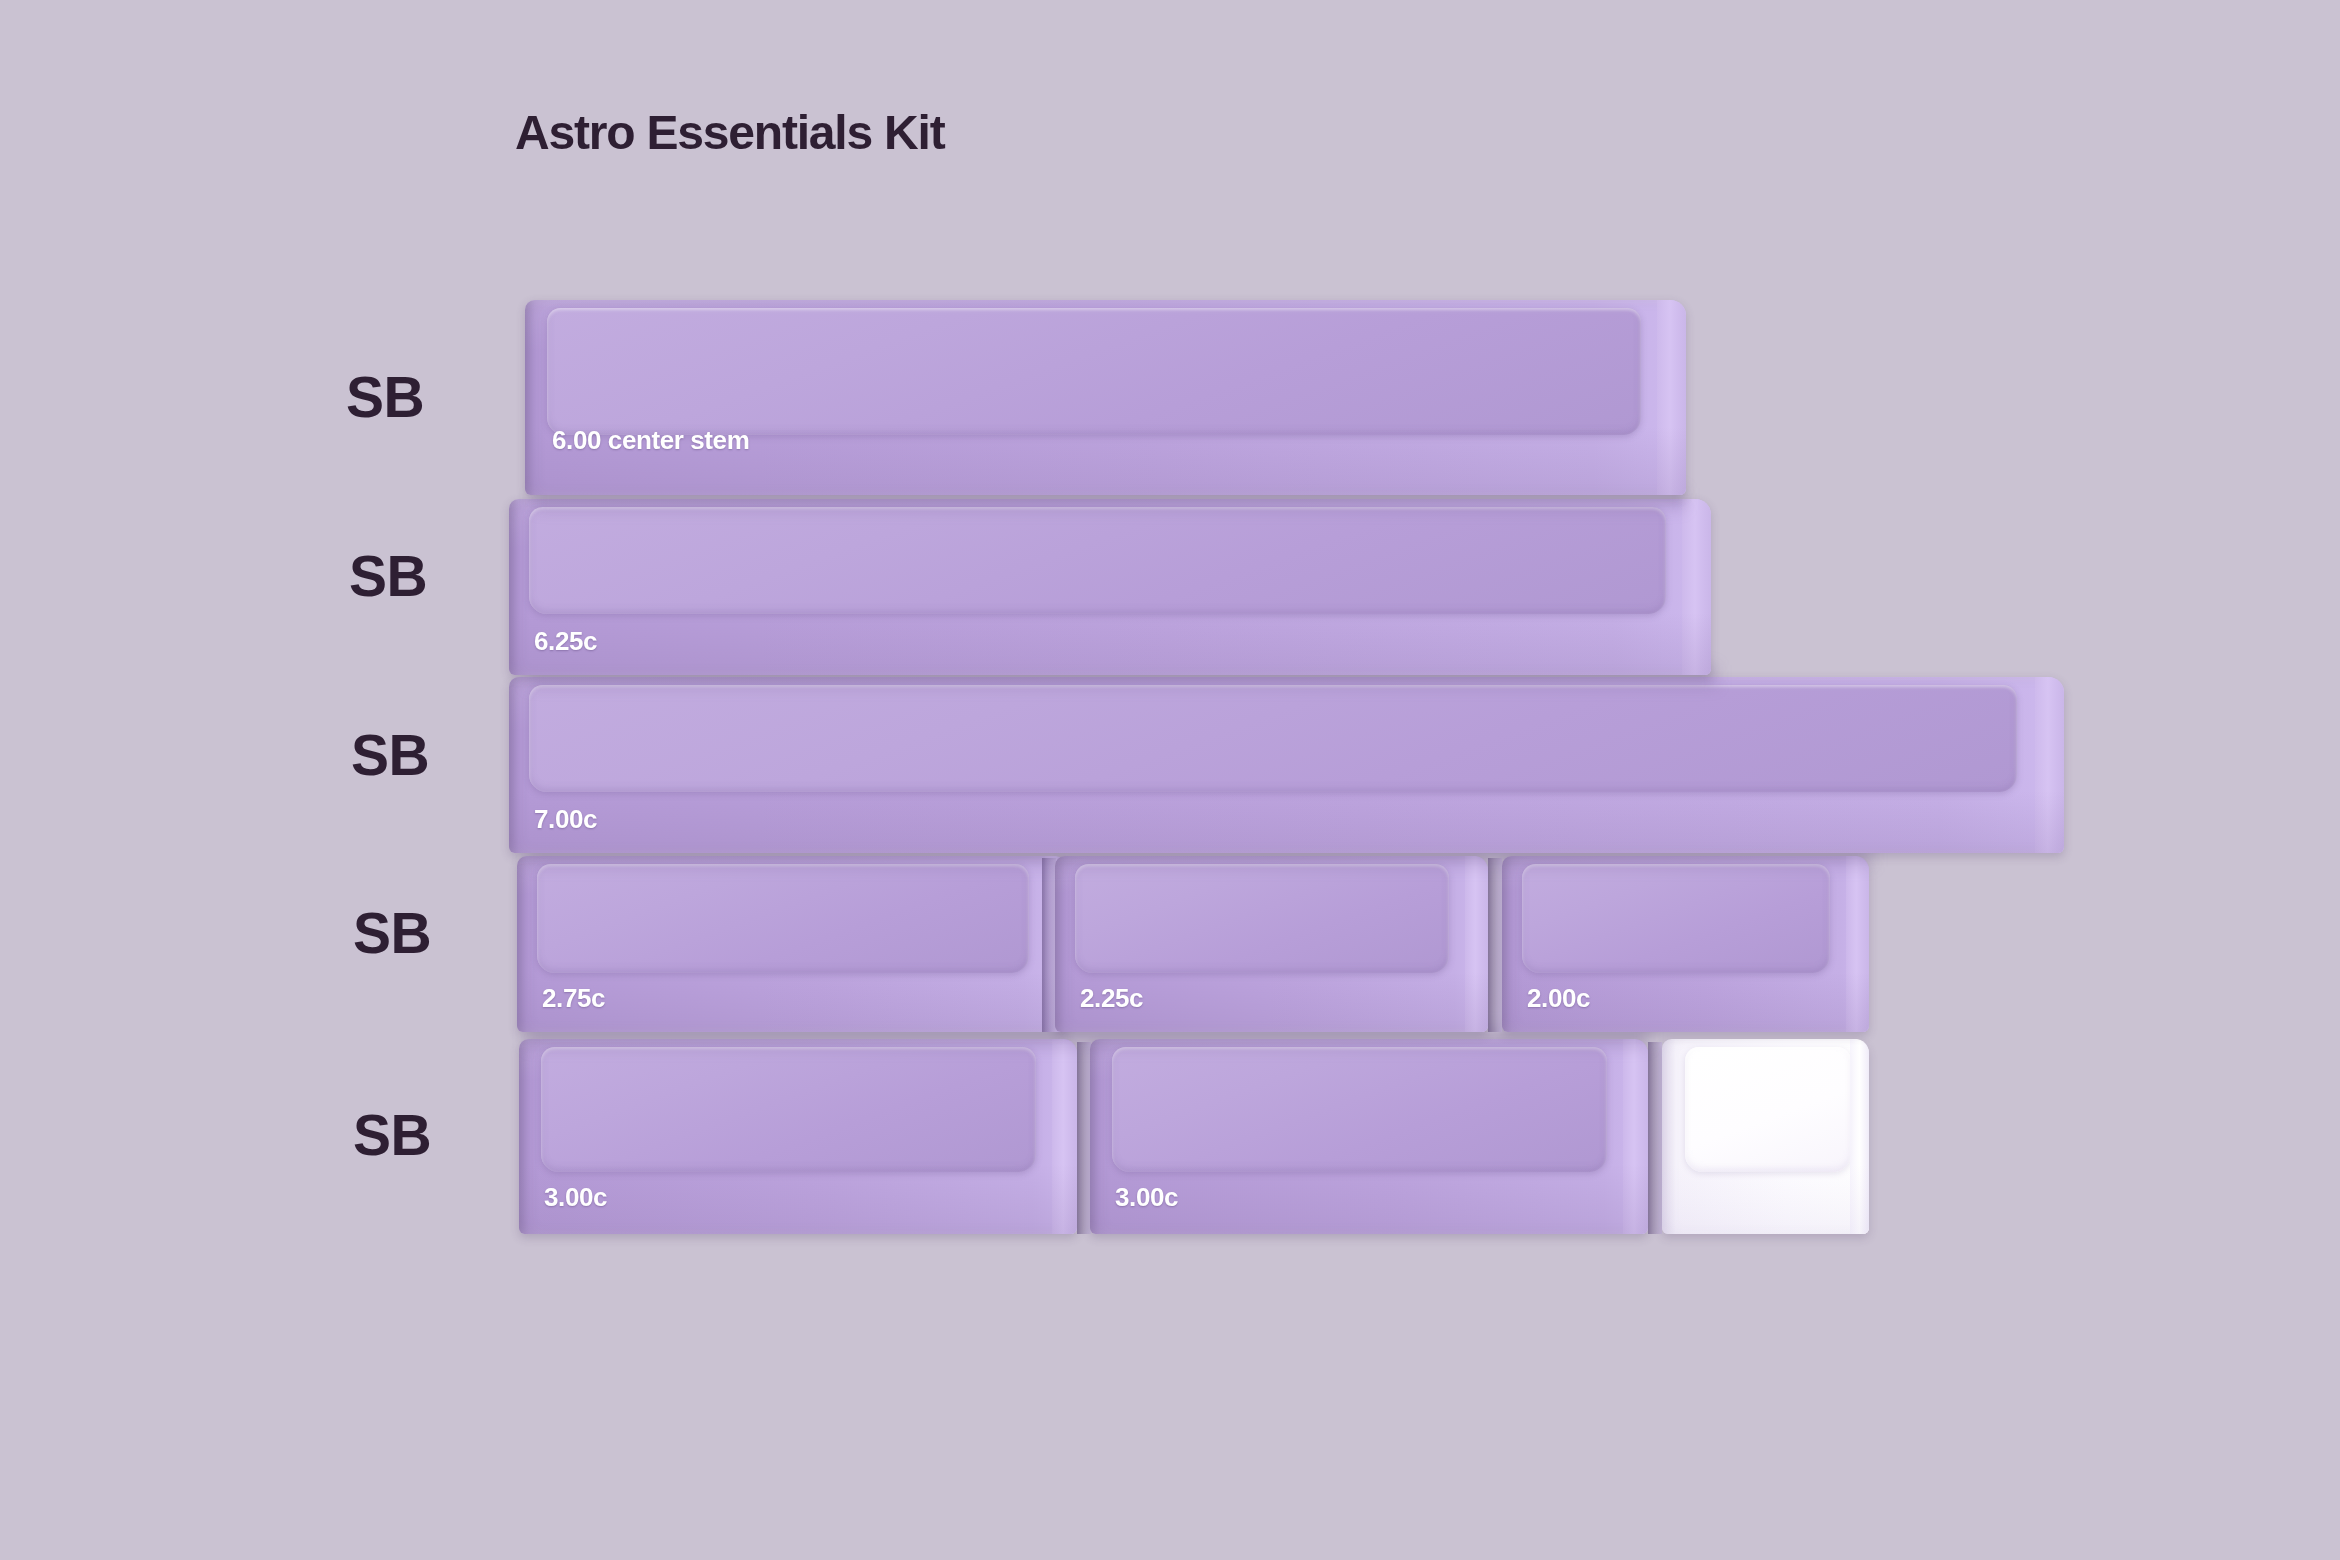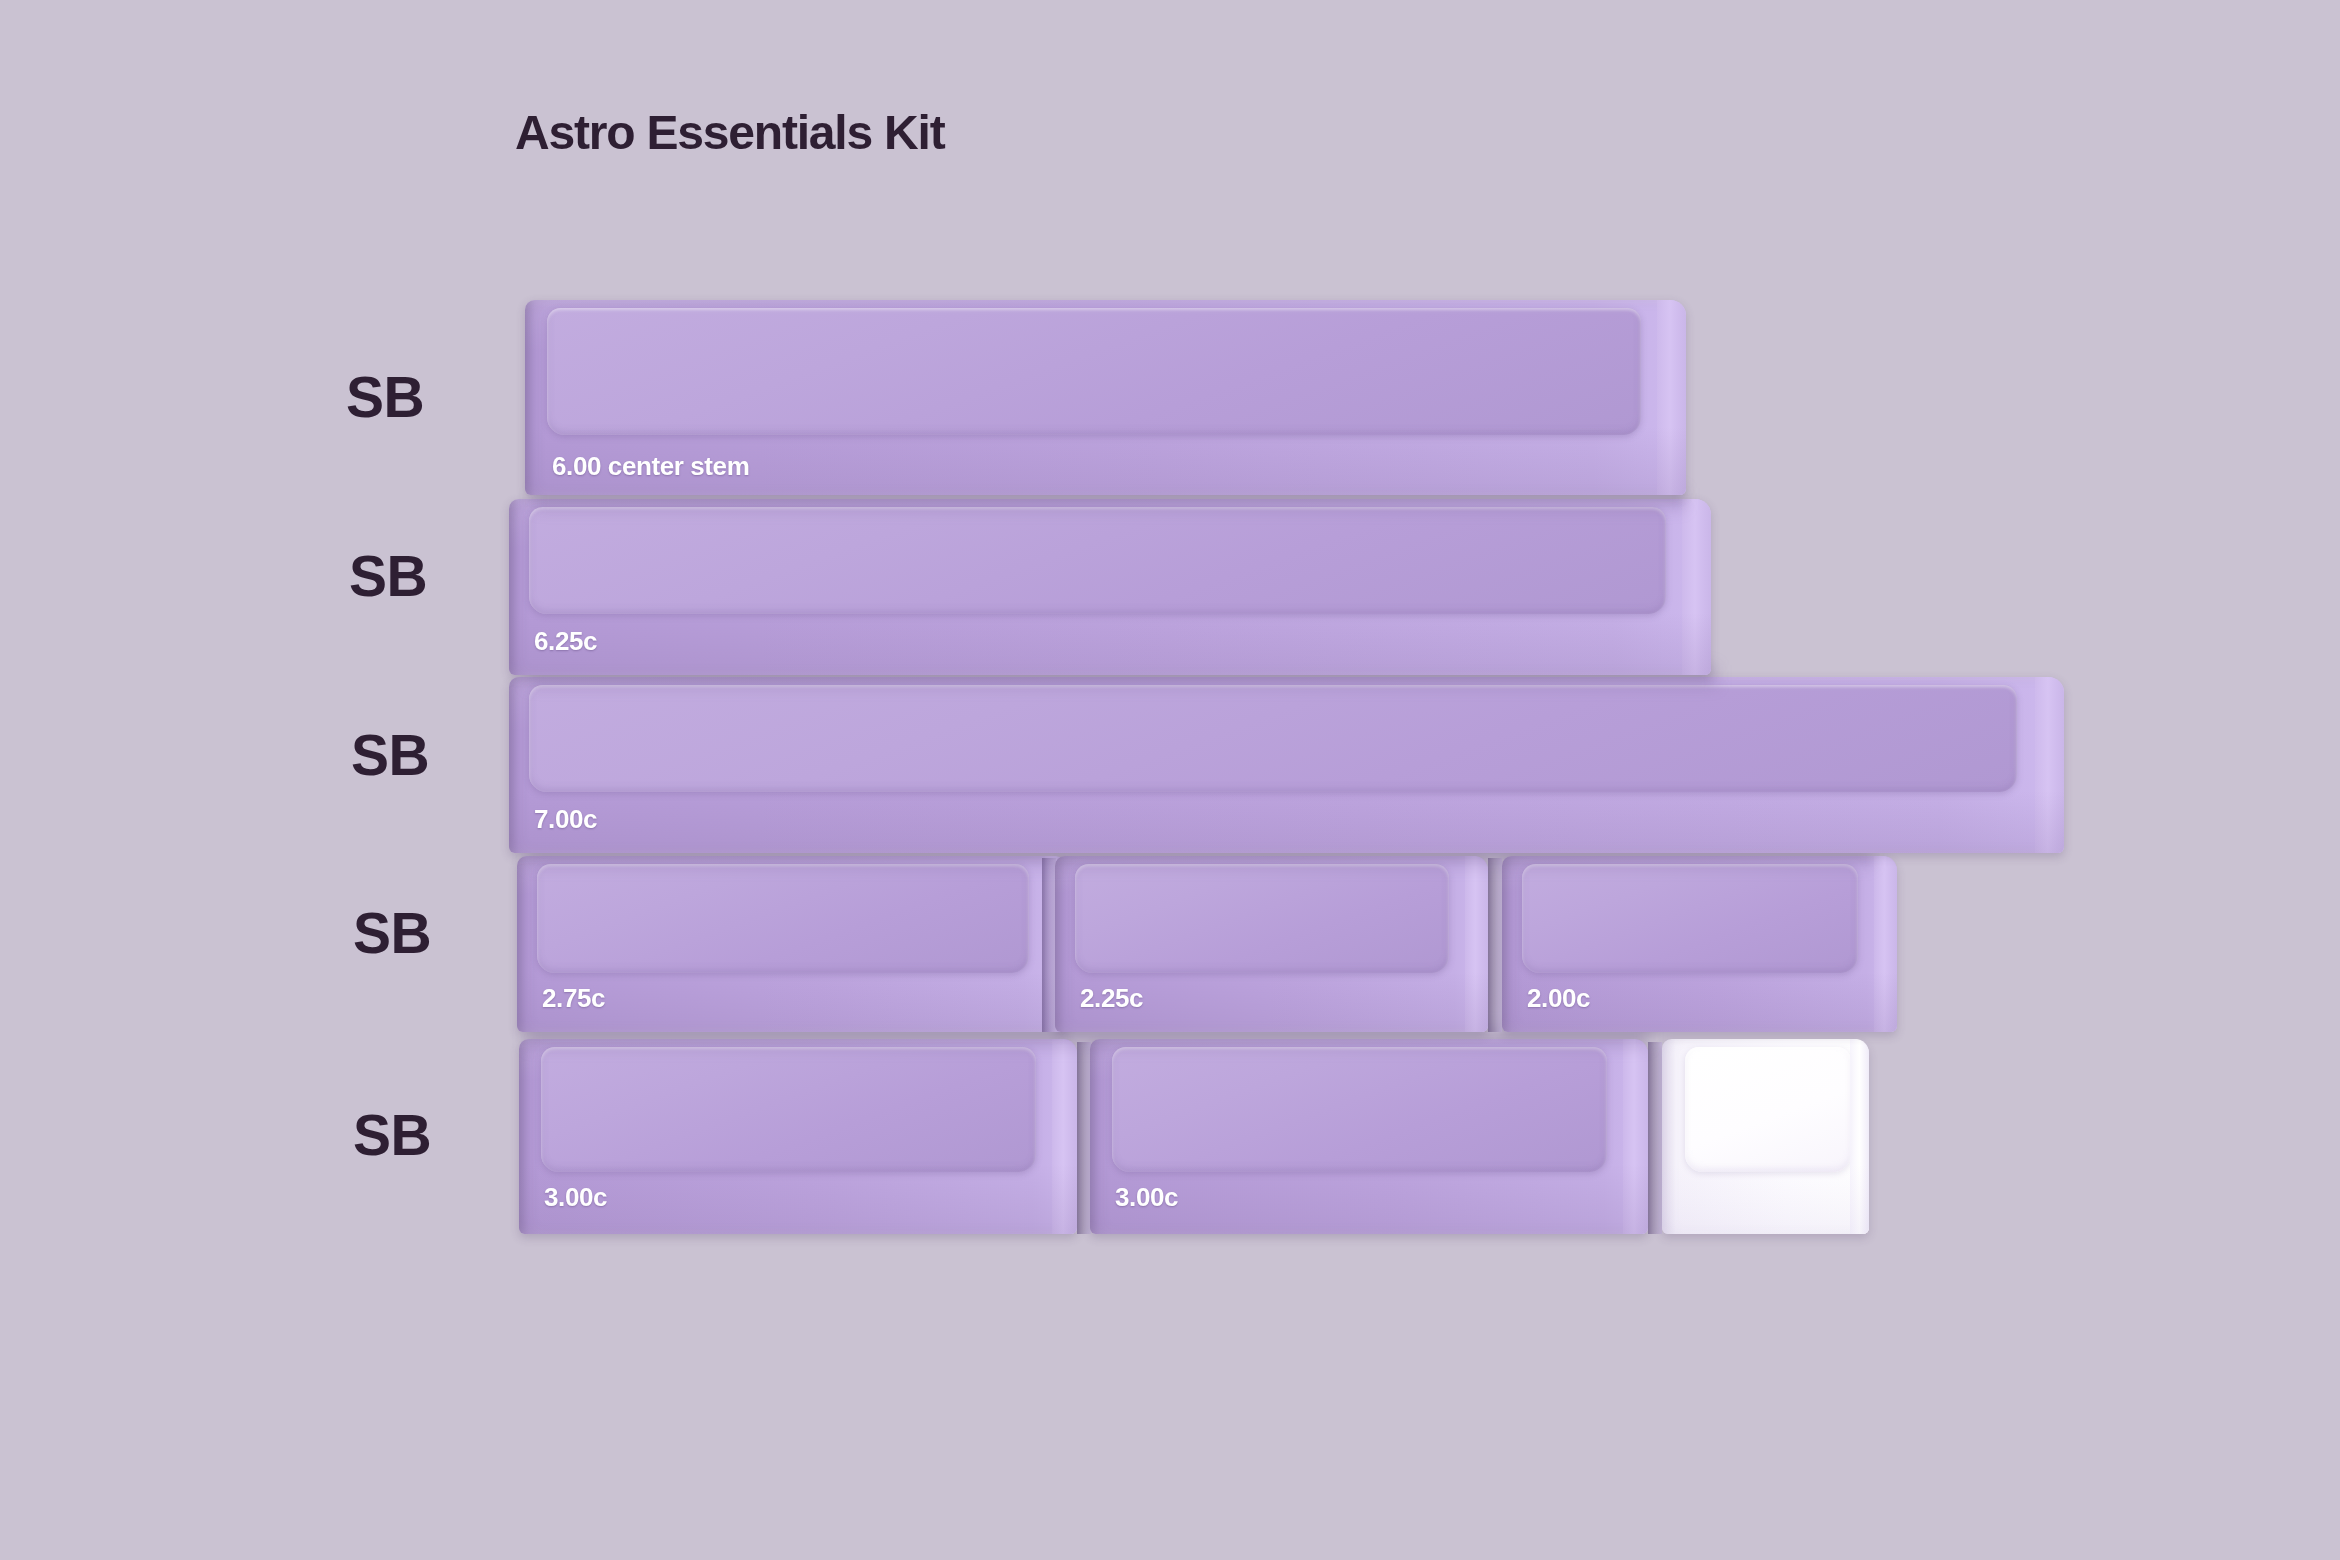--- a/index.html
+++ b/index.html
@@ -256,21 +256,21 @@
       <div class="keycap" style="left:1055px; top:856px; width:433px; height:176px;">
         <div class="kc-body"></div>
         <div class="kc-top" style="left:19.5px; top:7.8px; right:39px; height:109px;"></div>
         <div class="kc-right-bevel" style="right:0px; width:23.4px; border-radius:0 13.7px 5.9px 0;"></div>
         <div class="kc-front" style="height:60px;"></div>
         <div class="kc-legend" style="left:25px; bottom:17.6px;">2.25c</div>
       </div>
 
       <div class="kc-gap" style="left:1488px; top:858px; width:13.7px; height:174px;"></div>
 
-      <div class="keycap" style="left:1502px; top:856px; width:395px; height:176px;">
+      <div class="keycap" style="left:1502px; top:856px; width:367px; height:176px;">
         <div class="kc-body"></div>
         <div class="kc-top" style="left:19.5px; top:7.8px; right:39px; height:109px;"></div>
         <div class="kc-right-bevel" style="right:0px; width:23.4px; border-radius:0 13.7px 5.9px 0;"></div>
         <div class="kc-front" style="height:60px;"></div>
         <div class="kc-legend" style="left:25px; bottom:17.6px;">2.00c</div>
       </div>
     </div>
 
     <div class="kc-row">
       <div class="kc-shadow" style="left:527px; top:845px; width:1346px; height:21.5px;"></div>
@@ -297,19 +297,19 @@
     </div>
 
     <div class="kc-row">
       <div class="kc-shadow" style="left:534px; top:488px; width:1151px; height:21.5px;"></div>
 
       <div class="keycap" style="left:525px; top:300px; width:1161px; height:195px;">
         <div class="kc-body"></div>
         <div class="kc-top" style="left:21.5px; top:7.8px; right:45px; height:127px;"></div>
         <div class="kc-right-bevel" style="right:0px; width:29px; border-radius:0 15.6px 5.9px 0;"></div>
         <div class="kc-front" style="height:68px;"></div>
-        <div class="kc-legend" style="left:27px; bottom:13px;">6.00 center stem</div>
+        <div class="kc-legend" style="left:27px; bottom:39px;">6.00 center stem</div>
       </div>
     </div>
 
   </div>
 </div>
 
 
 </body></html>

